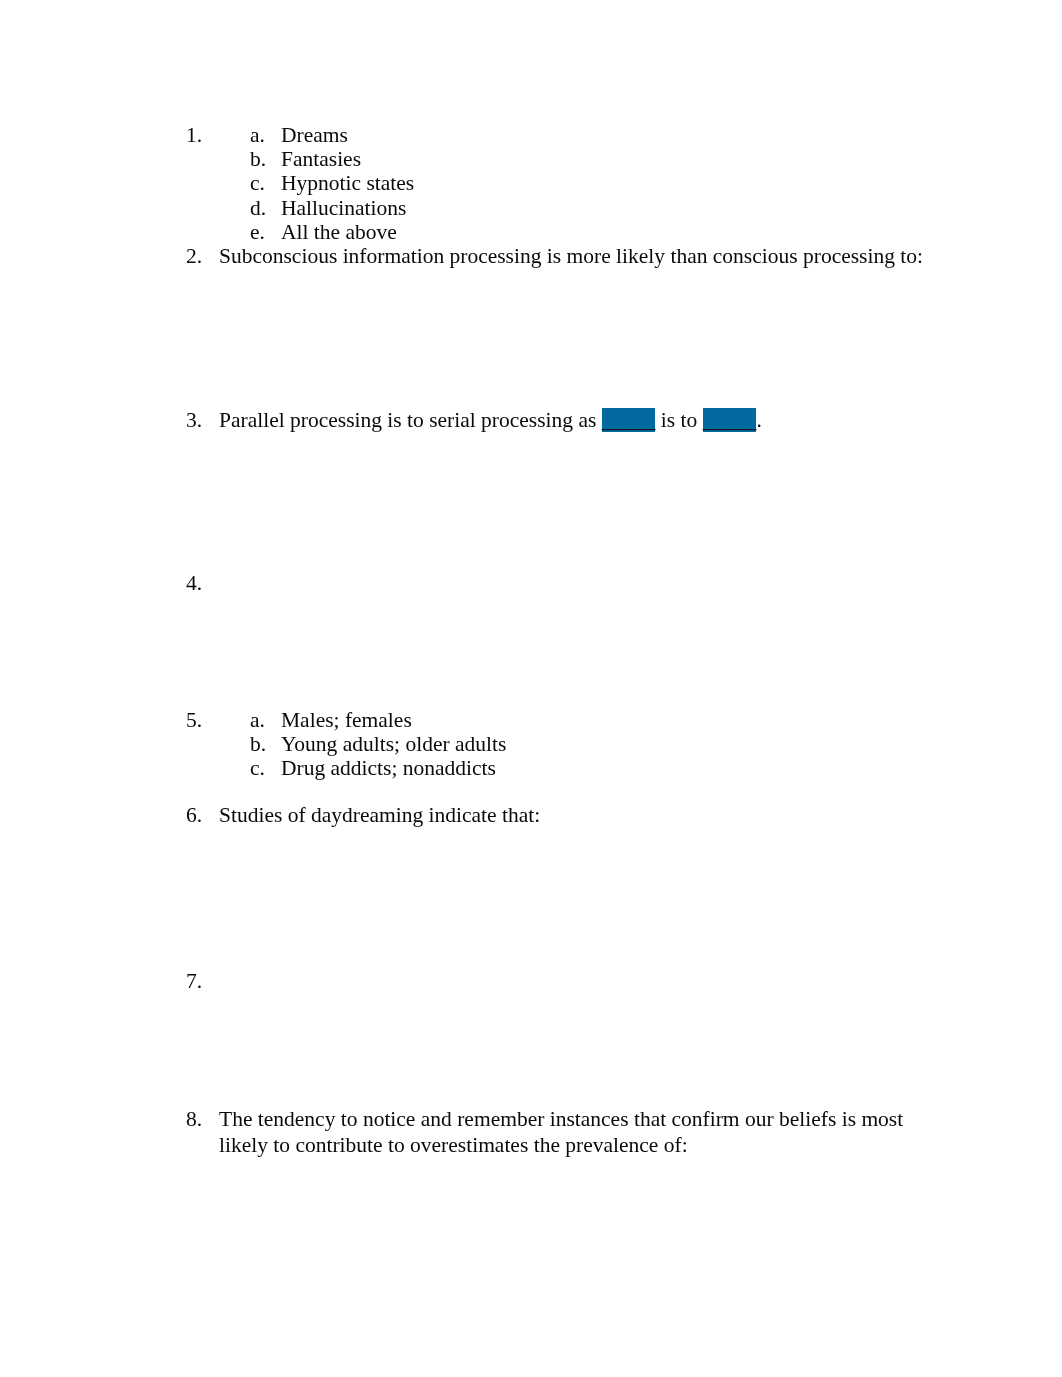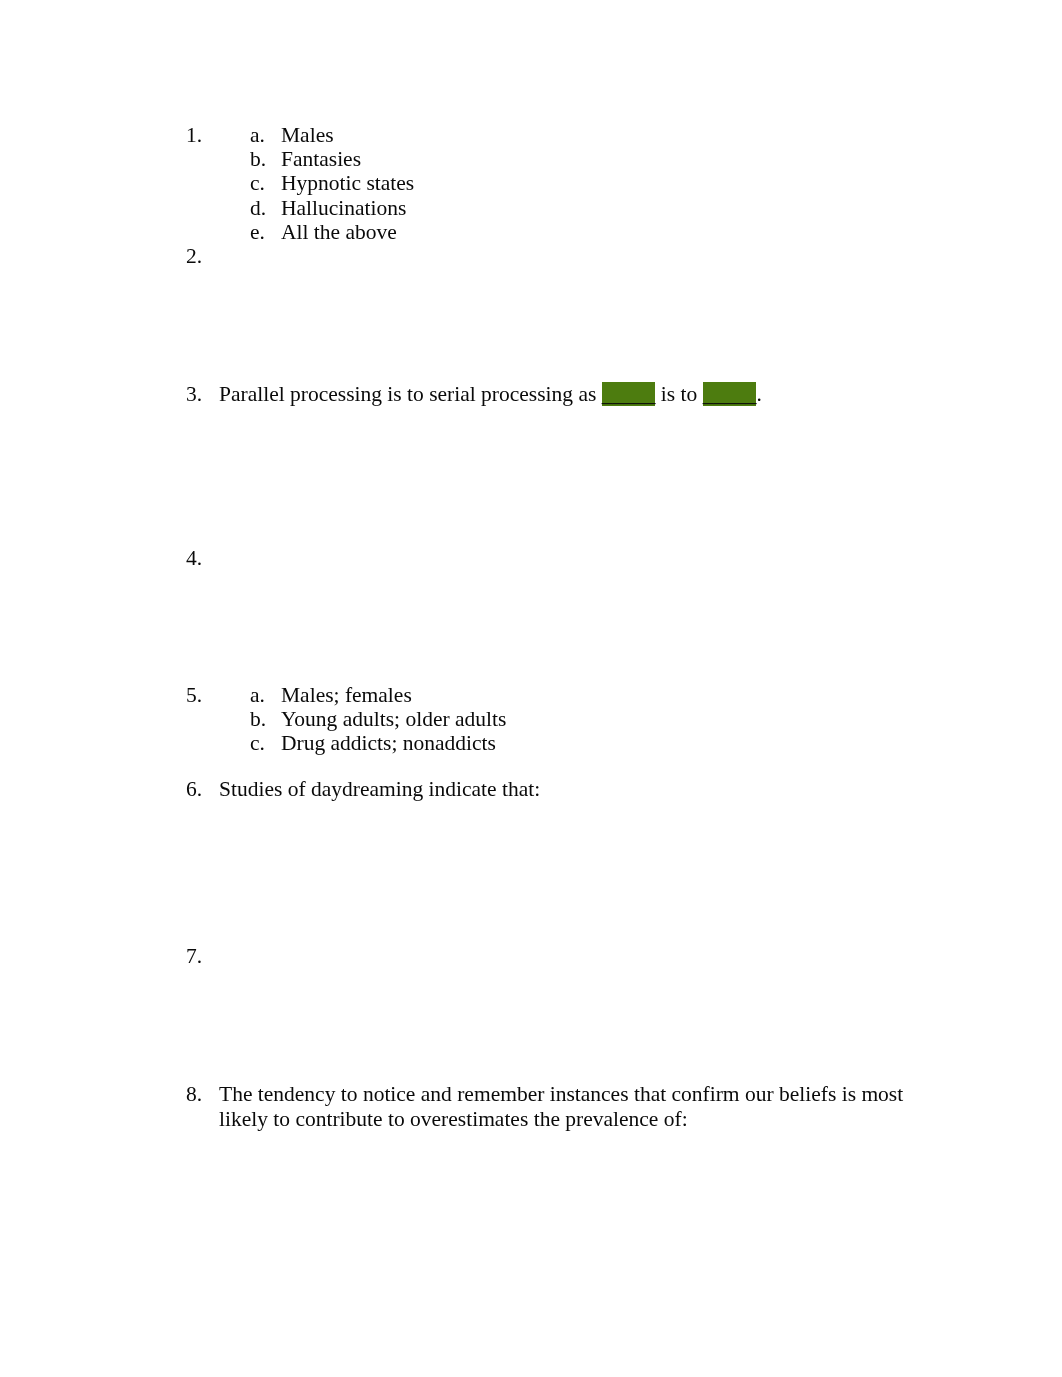--- a/index.html
+++ b/index.html
@@ -72,41 +72,42 @@
     text-align: left;
   }
 
   
   .answer-space {
     display: block;
   }
 
   
   .blank-shade {
-    background: #4d7c0f;
+    background: #0369a1;
   }
 </style>
 </head>
 <body>
 
 <div class="page">
   <div class="content">
     <ol class="qlist" id="question-list">
         <li class="question">
           <span class="marker">1.</span>
           <ol class="optlist">
-            <li class="option"><span class="marker">a.</span><span>Males</span></li>
+            <li class="option"><span class="marker">a.</span><span>Dreams</span></li>
             <li class="option"><span class="marker">b.</span><span>Fantasies</span></li>
             <li class="option"><span class="marker">c.</span><span>Hypnotic states</span></li>
             <li class="option"><span class="marker">d.</span><span>Hallucinations</span></li>
             <li class="option"><span class="marker">e.</span><span>All the above</span></li>
           </ol>
         </li>
         <li class="question">
           <span class="marker">2.</span>
+          <span class="qtext">Subconscious information processing is more likely than conscious processing to:</span>
           <div class="answer-space" style="height: 138px;"></div>
         </li>
         <li class="question">
           <span class="marker">3.</span>
           <span class="qtext"><span>Parallel processing is to serial processing as  </span><span class="blank-shade">_____</span><span> is to </span><span class="blank-shade">_____</span><span>.</span></span>
           <div class="answer-space" style="height: 138px;"></div>
         </li>
         <li class="question">
           <span class="marker">4.</span>
           <div class="answer-space" style="height: 137px;"></div>

